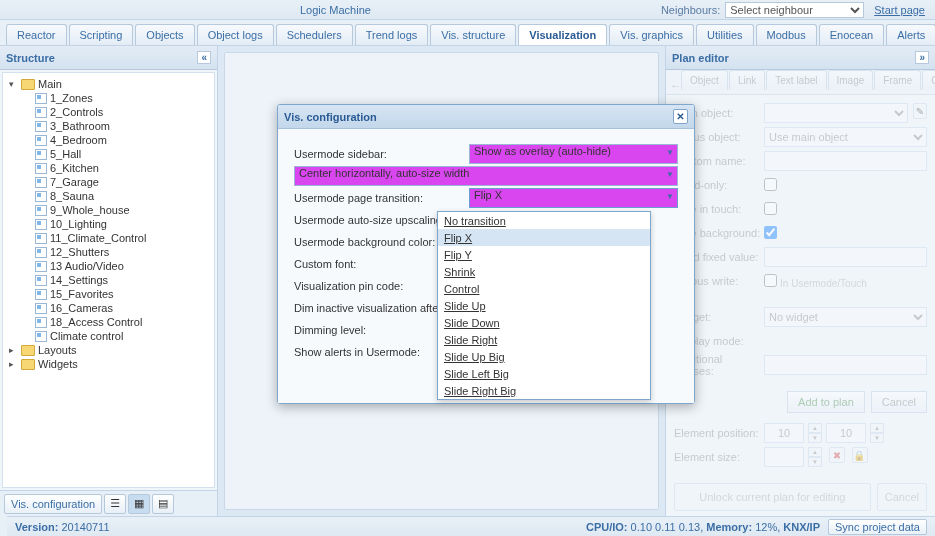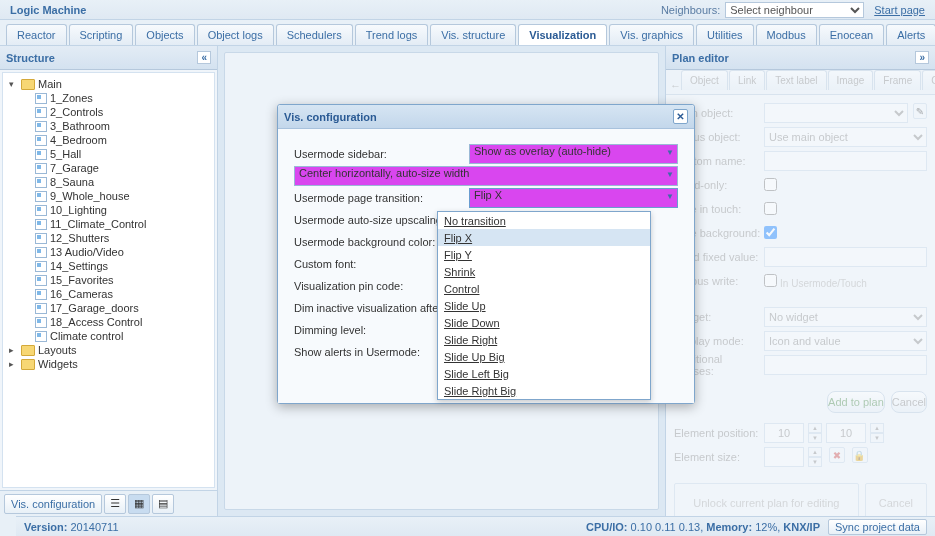--- a/index.html
+++ b/index.html
@@ -1,19 +1,19 @@
 <!DOCTYPE html>
 <html><head>
 <meta charset="utf-8">
 <style>
 * { box-sizing: border-box; margin: 0; padding: 0; }
 body { font-family: Tahoma, Arial, sans-serif; font-size: 11px; color: #333; background: #e8f0f7; width: 935px; height: 536px; overflow: hidden; position: relative; }
 
 .header { height: 20px; background: linear-gradient(#e8f0f7, #dfe9f3); display: flex; align-items: center; padding: 0 10px; border-bottom: 1px solid #c2d4e6; }
-.app-title { color: #3b6ea5; font-weight: bold; flex: 1; }
+.app-title { color: #3b6ea5; font-weight: normal; flex: 1; text-align: center; }
 .neighbours-label { color: #5a7ca3; margin-right: 5px; }
 .neighbour-select { width: 139px; height: 16px; font-size: 11px; background: #fff; border: 1px solid #b5c8dc; color: #555; }
 .start-link { color: #3b6ea5; text-decoration: underline; margin-left: 10px; cursor: pointer; }
 
 .tabs { height: 26px; background: #e8f0f7; display: flex; align-items: center; padding: 4px 6px 0 6px; gap: 2px; border-bottom: 1px solid #c2d4e6; }
 .tab { padding: 4px 10px; background: linear-gradient(#f7fafd,#e3ecf5); border: 1px solid #b5c8dc; border-bottom: none; border-radius: 3px 3px 0 0; color: #3b6ea5; cursor: pointer; white-space: nowrap; }
 .tab.active { background: #fff; font-weight: bold; color: #2a5a94; }
 
 .main { display: flex; height: 470px; }
 
@@ -44,25 +44,25 @@
 .rp-arrow { width: 16px; text-align: center; color: #888; cursor: pointer; padding: 4px 0; }
 .rp-tab { padding: 4px 8px; border: 1px solid #b5c8dc; border-bottom: none; background: linear-gradient(#f7fafd,#e3ecf5); color: #888; border-radius: 3px 3px 0 0; cursor: pointer; font-size: 10px; margin-right: 1px; white-space: nowrap; }
 .rp-form { padding: 6px 8px; }
 .rp-row { display: flex; align-items: center; height: 24px; }
 .rp-label { width: 90px; color: #888; font-size: 11px; }
 .rp-field { flex: 1; }
 .rp-input { width: 100%; height: 20px; border: 1px solid #c2d4e6; background: #f7fafd; color: #888; padding: 0 4px; font-size: 11px; }
 .rp-select { width: 100%; height: 20px; border: 1px solid #c2d4e6; background: #f7fafd; color: #888; font-size: 11px; }
 .rp-check { width: 13px; height: 13px; }
 .rp-buttons { display: flex; justify-content: flex-end; gap: 6px; padding: 8px; }
-.rp-btn { padding: 4px 0; border: 1px solid #b5c8dc; background: linear-gradient(#fff,#e3ecf5); color: #888; cursor: pointer; border-radius: 8px; font-size: 11px; }
+.rp-btn { padding: 4px 10px; border: 1px solid #b5c8dc; background: linear-gradient(#fff,#e3ecf5); color: #888; cursor: pointer; border-radius: 0; font-size: 11px; }
 .rp-btn.primary { color: #4a8a4a; }
 .rp-unlock { margin: 8px; }
 .rp-unlock-row { display: flex; gap: 6px; }
-.rp-unlock-btn { flex: 1; padding: 13px; border: 1px solid #c2d4e6; background: #f0f5fa; color: #aaa; text-align: center; border-radius: 2px; cursor: pointer; font-size: 11px; }
+.rp-unlock-btn { flex: 1; padding: 7px; border: 1px solid #c2d4e6; background: #f0f5fa; color: #aaa; text-align: center; border-radius: 2px; cursor: pointer; font-size: 11px; }
 .rp-spin { display: flex; gap: 4px; }
 .rp-spin input { width: 40px; height: 20px; border: 1px solid #c2d4e6; background: #f7fafd; color: #888; text-align: center; font-size: 11px; }
 .rp-spin .spbtns { width: 14px; display: flex; flex-direction: column; }
 .rp-spin .spbtn { height: 10px; border: 1px solid #c2d4e6; background: #f0f5fa; font-size: 6px; text-align: center; line-height: 8px; cursor: pointer; color: #888; }
 .mini-icon { width: 16px; height: 16px; border: 1px solid #c2d4e6; border-radius: 2px; display: inline-flex; align-items: center; justify-content: center; margin-left: 3px; font-size: 10px; cursor: pointer; }
 
 .dimmer { position: absolute; left: 0; top: 0; right: 0; bottom: 0; background: rgba(220,232,243,0.5); }
 
 .modal { position: absolute; left: 277px; top: 104px; width: 418px; background: #fff; border: 1px solid #7fa6cc; box-shadow: 0 3px 12px rgba(0,0,0,0.3); border-radius: 3px; z-index: 100; }
 .modal-header { height: 24px; background: linear-gradient(#d6e5f3,#c3d7eb); display: flex; align-items: center; padding: 0 6px; color: #2a5a94; font-weight: bold; border-bottom: 1px solid #a8c2dd; border-radius: 3px 3px 0 0; }
@@ -73,21 +73,21 @@
 .m-field { flex: 1; }
 .m-select { width: 100%; height: 20px; border: 1px solid #9ab8d6; background: #d946ef; font-size: 11px; padding: 0 18px 0 4px; color: #333; appearance: none; position: relative; }
 .m-select-wrap { position: relative; }
 .m-select-wrap::after { content: '▼'; position: absolute; right: 4px; top: 4px; font-size: 8px; color: #3b6ea5; pointer-events: none; }
 .m-select.open { border-color: #6a9cd0; }
 
 .dropdown-list { position: absolute; left: 437px; top: 211px; width: 214px; background: #fff; border: 1px solid #7fa6cc; box-shadow: 0 2px 6px rgba(0,0,0,0.2); z-index: 200; }
 .dd-item { padding: 2px 6px; cursor: pointer; color: #333; height: 17px; line-height: 15px; text-decoration: underline; }
 .dd-item.highlighted { background: #d6e5f3; }
 
-.footer { position: absolute; bottom: 0; left: 16px; right: 0; height: 20px; background: linear-gradient(#e8f0f7,#dfe9f3); border-top: 1px solid #c2d4e6; display: flex; align-items: center; padding: 0 8px; color: #3b6ea5; }
+.footer { position: absolute; bottom: 0; left: 7px; right: 0; height: 20px; background: linear-gradient(#e8f0f7,#dfe9f3); border-top: 1px solid #c2d4e6; display: flex; align-items: center; padding: 0 8px; color: #3b6ea5; }
 .footer .version-label { font-weight: bold; }
 .footer .stats { margin-left: auto; }
 .footer .stats b { font-weight: bold; }
 .footer .sync-btn { margin-left: 8px; padding: 1px 6px; border: 1px solid #b5c8dc; background: linear-gradient(#fff,#e8f0f7); cursor: pointer; border-radius: 2px; color: #3b6ea5; }
 
 .right-overlay { position: absolute; left: 0; top: 24px; right: 0; bottom: 0; background: rgba(240,245,250,0.6); pointer-events: none; }
 
 </style>
 </head>
 <body>
@@ -124,31 +124,31 @@
       <span>Structure</span>
       <span class="collapse-icon">«</span>
     </div>
     <div class="tree" id="tree">
         <div class="tree-node level1"><span class="tree-toggle">▾</span><span class="folder-icon"></span>Main</div>
         <div class="tree-node level2"><span class="tree-toggle"></span><span class="page-icon"></span>1_Zones</div>
         <div class="tree-node level2"><span class="tree-toggle"></span><span class="page-icon"></span>2_Controls</div>
         <div class="tree-node level2"><span class="tree-toggle"></span><span class="page-icon"></span>3_Bathroom</div>
         <div class="tree-node level2"><span class="tree-toggle"></span><span class="page-icon"></span>4_Bedroom</div>
         <div class="tree-node level2"><span class="tree-toggle"></span><span class="page-icon"></span>5_Hall</div>
+        <div class="tree-node level2"><span class="tree-toggle"></span><span class="page-icon"></span>6_Kitchen</div>
         <div class="tree-node level2"><span class="tree-toggle"></span><span class="page-icon"></span>7_Garage</div>
         <div class="tree-node level2"><span class="tree-toggle"></span><span class="page-icon"></span>8_Sauna</div>
         <div class="tree-node level2"><span class="tree-toggle"></span><span class="page-icon"></span>9_Whole_house</div>
         <div class="tree-node level2"><span class="tree-toggle"></span><span class="page-icon"></span>10_Lighting</div>
         <div class="tree-node level2"><span class="tree-toggle"></span><span class="page-icon"></span>11_Climate_Control</div>
         <div class="tree-node level2"><span class="tree-toggle"></span><span class="page-icon"></span>12_Shutters</div>
         <div class="tree-node level2"><span class="tree-toggle"></span><span class="page-icon"></span>13 Audio/Video</div>
         <div class="tree-node level2"><span class="tree-toggle"></span><span class="page-icon"></span>14_Settings</div>
         <div class="tree-node level2"><span class="tree-toggle"></span><span class="page-icon"></span>15_Favorites</div>
         <div class="tree-node level2"><span class="tree-toggle"></span><span class="page-icon"></span>16_Cameras</div>
-        <div class="tree-node level2"><span class="tree-toggle"></span><span class="page-icon"></span>17_Garage_doors</div>
         <div class="tree-node level2"><span class="tree-toggle"></span><span class="page-icon"></span>18_Access Control</div>
         <div class="tree-node level2"><span class="tree-toggle"></span><span class="page-icon"></span>Climate control</div>
         <div class="tree-node level1-root"><span class="tree-toggle">▸</span><span class="folder-icon"></span>Layouts</div>
         <div class="tree-node level1-root"><span class="tree-toggle">▸</span><span class="folder-icon"></span>Widgets</div>
       </div>
     <div class="sidebar-footer">
       <span class="sf-btn">Vis. configuration</span>
       <span class="sf-icon-btn">☰</span>
       <span class="sf-icon-btn active">▦</span>
       <span class="sf-icon-btn">▤</span>
@@ -204,21 +204,20 @@
           <span class="rp-label">No bus write:</span>
           <div class="rp-field"><input type="checkbox" class="rp-check" style=""> <span style="color:#aaa;font-size:10px">In Usermode/Touch</span></div>
         </div>
       <div style="height:12px"></div>
       <div class="rp-row">
           <span class="rp-label">Widget:</span>
           <div class="rp-field"><select class="rp-select"><option>No widget</option></select></div>
         </div>
       <div class="rp-row">
           <span class="rp-label">Display mode:</span>
-          <div class="rp-field"><select class="rp-select"><option>Icon and value</option></select></div>
         </div>
       <div class="rp-row">
           <span class="rp-label">Additional classes:</span>
           <div class="rp-field"><input class="rp-input" style=""></div>
         </div>
     </div>
     <div class="rp-buttons">
       <span class="rp-btn primary">Add to plan</span>
       <span class="rp-btn">Cancel</span>
     </div>

